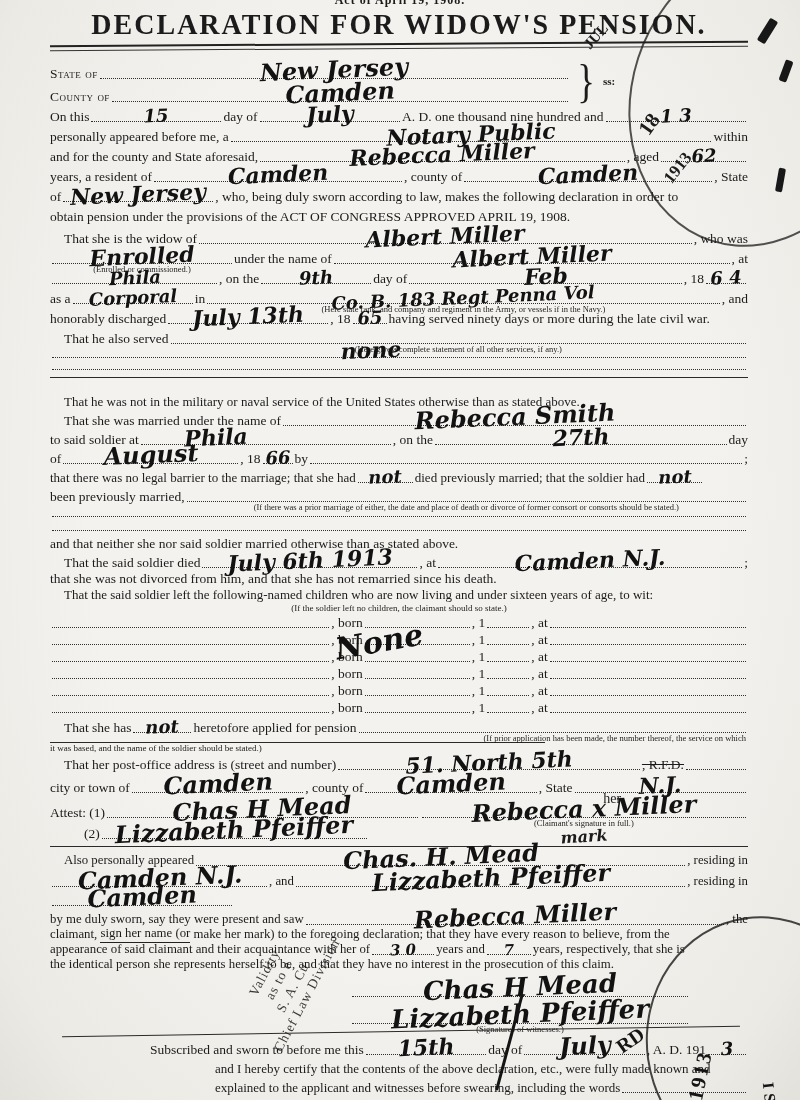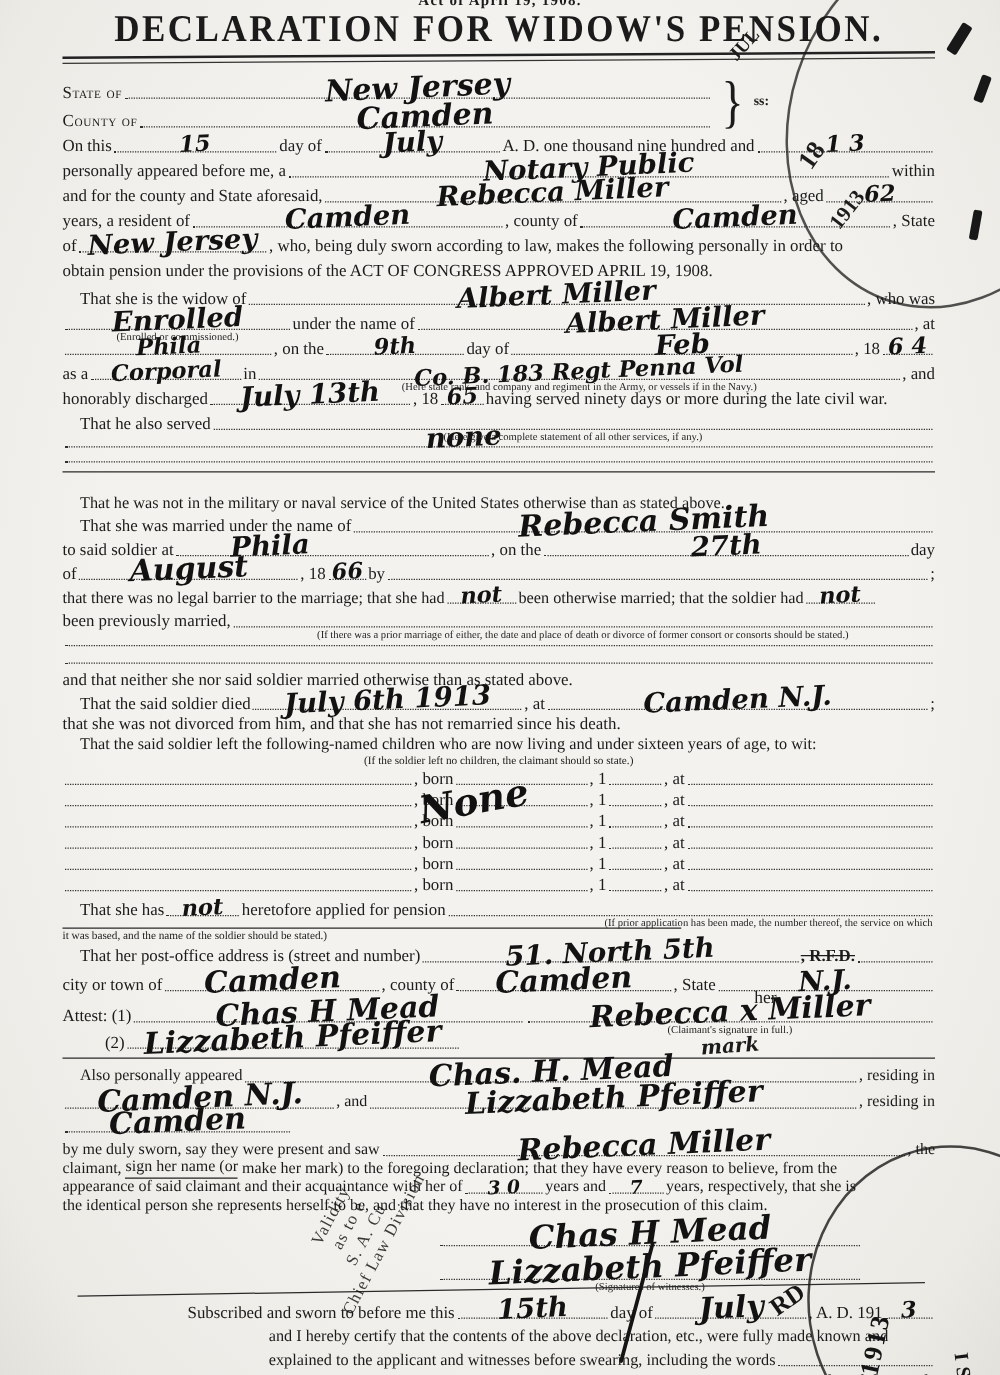--- a/index.html
+++ b/index.html
@@ -22,21 +22,21 @@
   .s15{font-size:15px;}
   .cap{position:absolute;top:3px;left:50%;transform:translateX(-50%);font-size:8.5px;line-height:9px;white-space:nowrap;color:#222;}
   .capr{position:absolute;top:3px;right:0;transform:none;left:auto;}
   .smallnote{font-size:9px;line-height:11px;}
   .rule{border-top:1.4px solid #2a2a2a;}
   .statewrap{position:relative;margin-top:10px;height:46px;}
   .staterow{width:520px;height:23px;}
   .sc{font-variant:small-caps;letter-spacing:0.5px;}
   .brace{position:absolute;left:525px;top:-4px;font-size:46px;font-weight:400;transform:scaleX(0.8);}
   .ss{position:absolute;left:553px;top:16px;font-weight:bold;font-size:11px;}
-  .struck{text-decoration:line-through;font-weight:bold;}
+  .struck{text-decoration:line-through;}
   .uline{border-bottom:1.2px solid #222;}
   .childwrap{position:relative;}
   .none-overlay{position:absolute;left:285px;top:10px;font-family:"DejaVu Serif",serif;font-style:italic;font-weight:bold;
       font-size:30px;transform:rotate(-10deg);color:#111;}
   .sigblock{position:relative;margin-left:300px;width:340px;}
   .sigrow{height:27px;}
   .slantrule{margin:4px 8px 0 12px;border-top:1.6px solid #2a2a2a;transform:rotate(-0.9deg);}
   .jur1{margin-top:5px;}
   
   .stamp-top{position:absolute;top:-55px;right:-85px;width:250px;height:300px;border:2.5px solid rgba(25,25,25,0.75);
@@ -106,21 +106,21 @@
       <div class="row">
         <span class="t">years, a resident of</span>
         <span class="b"><span class="hw s22">Camden</span></span>
         <span class="t">, county of</span>
         <span class="b"><span class="hw s22">Camden</span></span>
         <span class="t">, State</span>
       </div>
       <div class="row">
         <span class="t">of</span>
         <span class="b" style="max-width:150px"><span class="hw s22">New Jersey</span></span>
-        <span class="t">, who, being duly sworn according to law, makes the following personally in order to</span>
+        <span class="t">, who, being duly sworn according to law, makes the following declaration in order to</span>
       </div>
       <div class="row">
         <span class="t">obtain pension under the provisions of the ACT OF CONGRESS APPROVED APRIL 19, 1908.</span>
       </div>
     </div>
 
     <div style="margin-top:2px">
       <div class="row">
         <span class="t" style="padding-left:14px">That she is the widow of</span>
         <span class="b"><span class="hw s22">Albert Miller</span></span>
@@ -199,21 +199,21 @@
         <span class="b" style="max-width:175px"><span class="hw s24">August</span></span>
         <span class="t">, 18</span>
         <span class="b" style="max-width:30px"><span class="hw">66</span></span>
         <span class="t">by</span>
         <span class="b"></span>
         <span class="t">;</span>
       </div>
       <div class="row" style="height:19px;font-size:13px">
         <span class="t">that there was no legal barrier to the marriage; that she had</span>
         <span class="b" style="max-width:55px"><span class="hw">not</span></span>
-        <span class="t">been otherwise married; that the soldier had</span>
+        <span class="t">died previously married; that the soldier had</span>
         <span class="b" style="max-width:55px"><span class="hw">not</span></span>
       </div>
       <div class="row" style="height:19px">
         <span class="t">been previously married,</span>
         <span class="b">
           <span class="cap">(If there was a prior marriage of either, the date and place of death or divorce of former consort or consorts should be stated.)</span>
         </span>
       </div>
       <div class="row" style="height:15px"><span class="b"></span></div>
       <div class="row" style="height:14px"><span class="b"></span></div>

